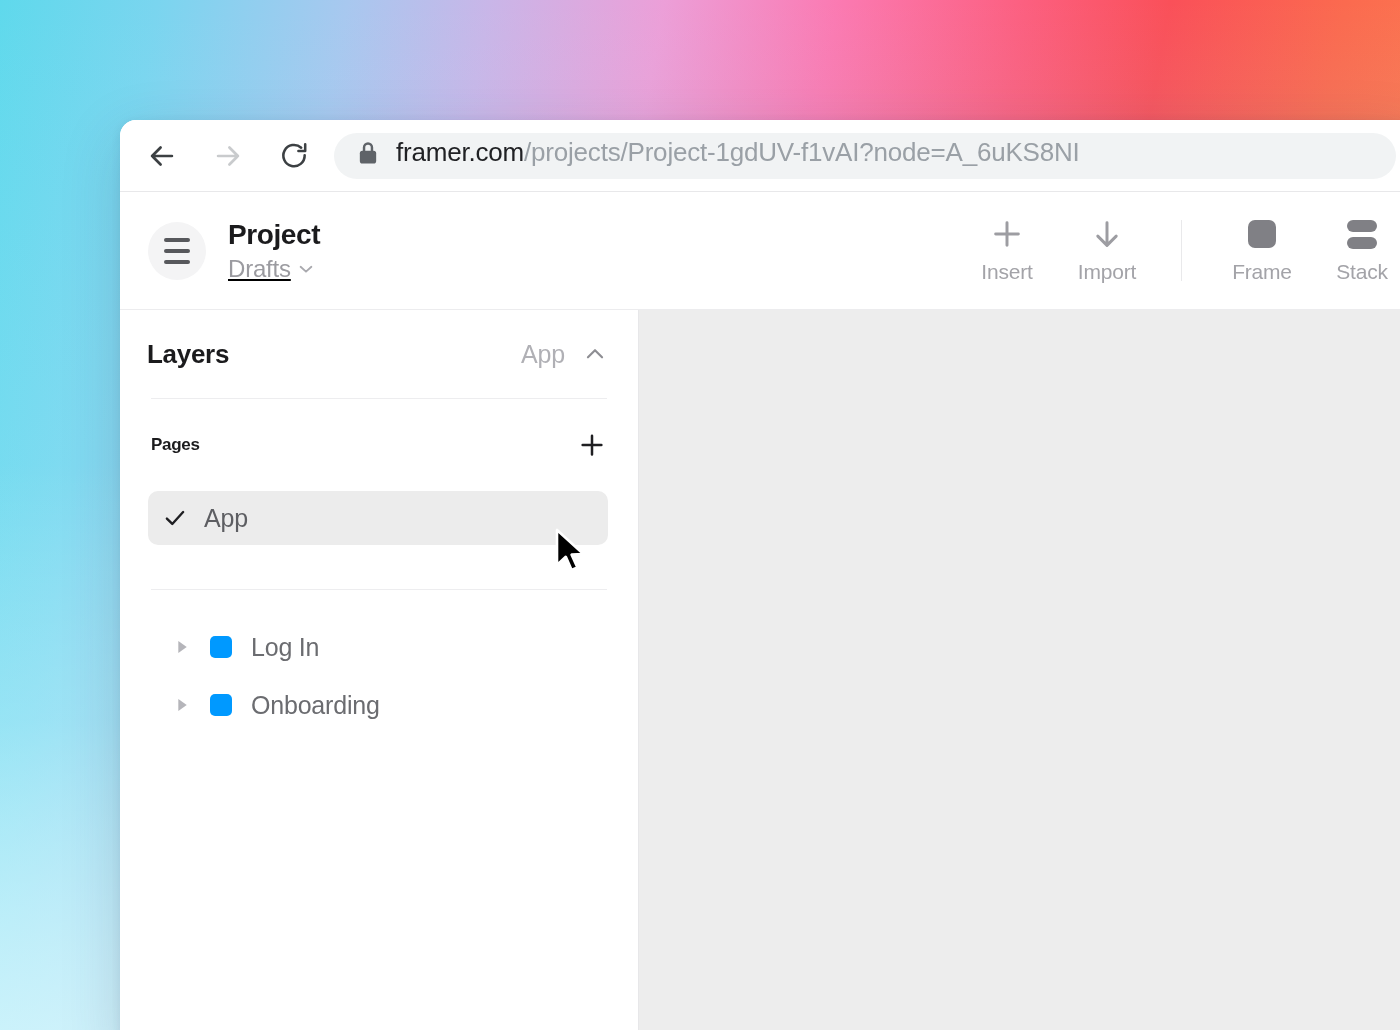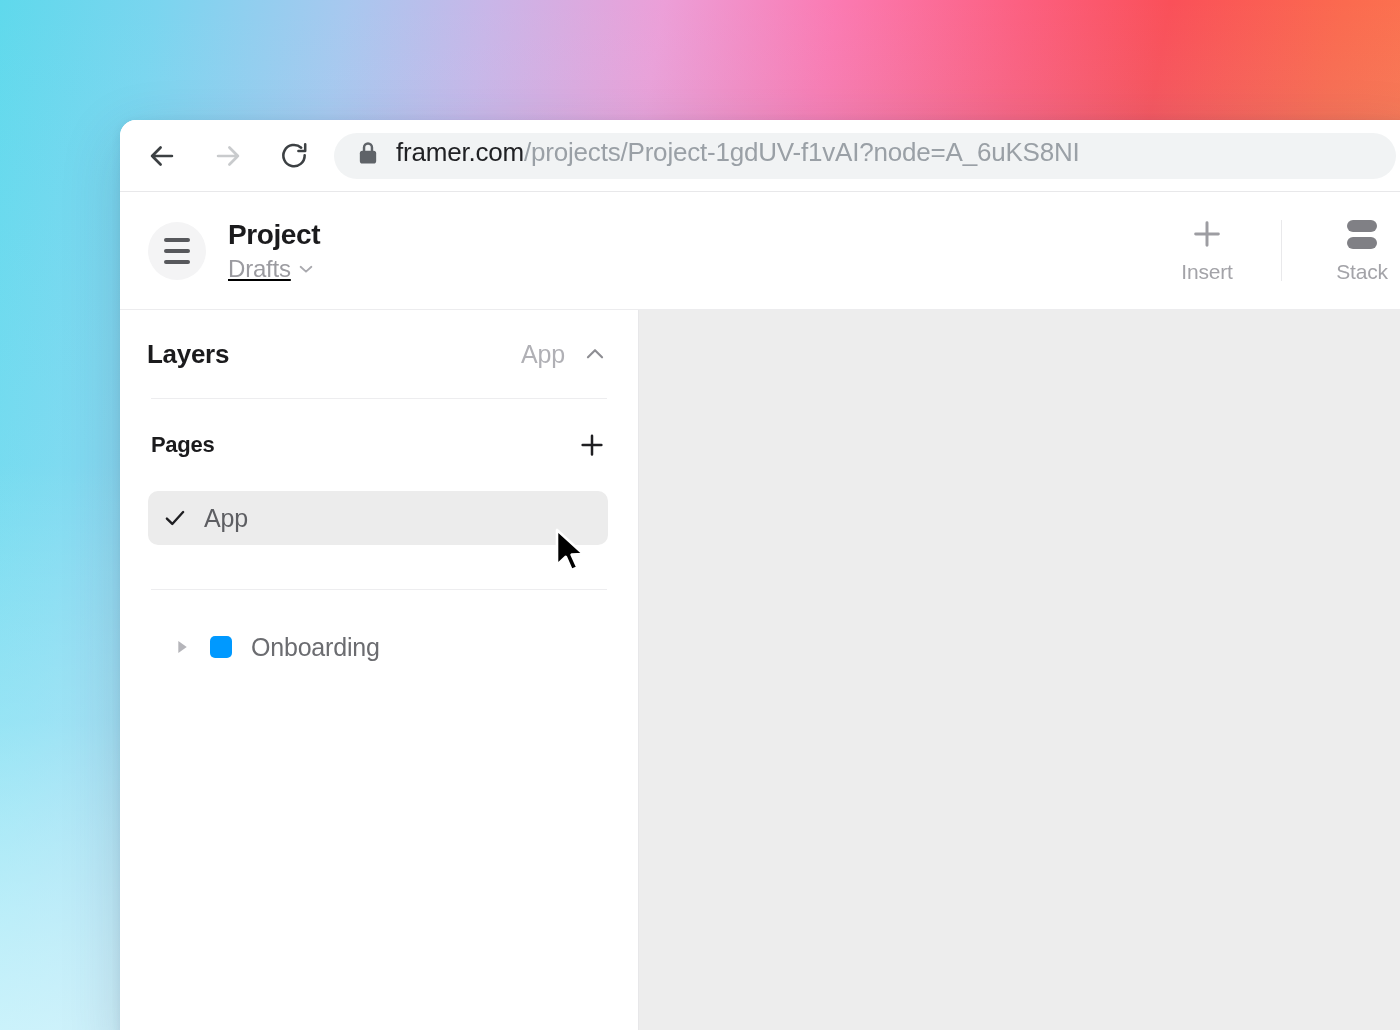--- a/index.html
+++ b/index.html
@@ -173,21 +173,21 @@
   }
   #layers-chevron { margin-left:17px; display:flex; align-items:center; }
 
   .divider {
     height:1px; background:#ededef;
     margin:0 31px;
   }
 
   #pages-header { height:92px; }
   #pages-title {
-    font-size:22px; font-weight:bold;
+    font-size:17px; font-weight:bold;
     color:#1b1b1d; letter-spacing:-0.3px;
   }
   #pages-add-button {
     margin-left:auto; background:none; border:none;
     display:flex; align-items:center; justify-content:center;
     width:32px; height:32px;
   }
 
   #pages-list { padding:0 30px 0 28px; }
   .page-row {
@@ -285,23 +285,37 @@
 
       <button class="tool-item">
         <span class="tool-icon">
           <svg width="34" height="34" viewBox="0 0 24 24" fill="none">
             <path d="M12 4v16M4 12h16" stroke="#9d9da2" stroke-width="2.1" stroke-linecap="round"></path>
           </svg>
         </span>
         <span class="tool-label">Insert</span>
       </button>
 
+      <button class="tool-item">
+        <span class="tool-icon">
+          <svg width="34" height="34" viewBox="0 0 24 24" fill="none">
+            <path d="M12 4v16M5.5 13.5 12 20l6.5-6.5" stroke="#9d9da2" stroke-width="2.1" stroke-linecap="round" stroke-linejoin="round"></path>
+          </svg>
+        </span>
+        <span class="tool-label">Import</span>
+      </button>
 
       <div id="toolbar-divider"></div>
 
+      <button class="tool-item">
+        <span class="tool-icon">
+          <span class="shape-frame"></span>
+        </span>
+        <span class="tool-label">Frame</span>
+      </button>
 
       <button class="tool-item" style="margin-right:8px;">
         <span class="tool-icon">
           <span class="shape-stack">
               <i></i>
               <i></i>
             </span>
         </span>
         <span class="tool-label">Stack</span>
       </button>
@@ -347,20 +361,29 @@
 
 
 
       </div>
 
       <div id="pages-spacer"></div>
       <div class="divider"></div>
 
       <div id="layer-list">
 
+        <div class="layer-row">
+          <span class="layer-disclosure">
+            <svg width="12" height="14" viewBox="0 0 10 12">
+                <path d="M1 0.8 8.2 6 1 11.2z" fill="#b5b5ba"></path>
+              </svg>
+          </span>
+          <span class="layer-swatch" style="background:#0099ff;"></span>
+          <span class="layer-label">Log In</span>
+        </div>
 
         <div class="layer-row">
           <span class="layer-disclosure">
             <svg width="12" height="14" viewBox="0 0 10 12">
                 <path d="M1 0.8 8.2 6 1 11.2z" fill="#b5b5ba"></path>
               </svg>
           </span>
           <span class="layer-swatch" style="background:#0099ff;"></span>
           <span class="layer-label">Onboarding</span>
         </div>

